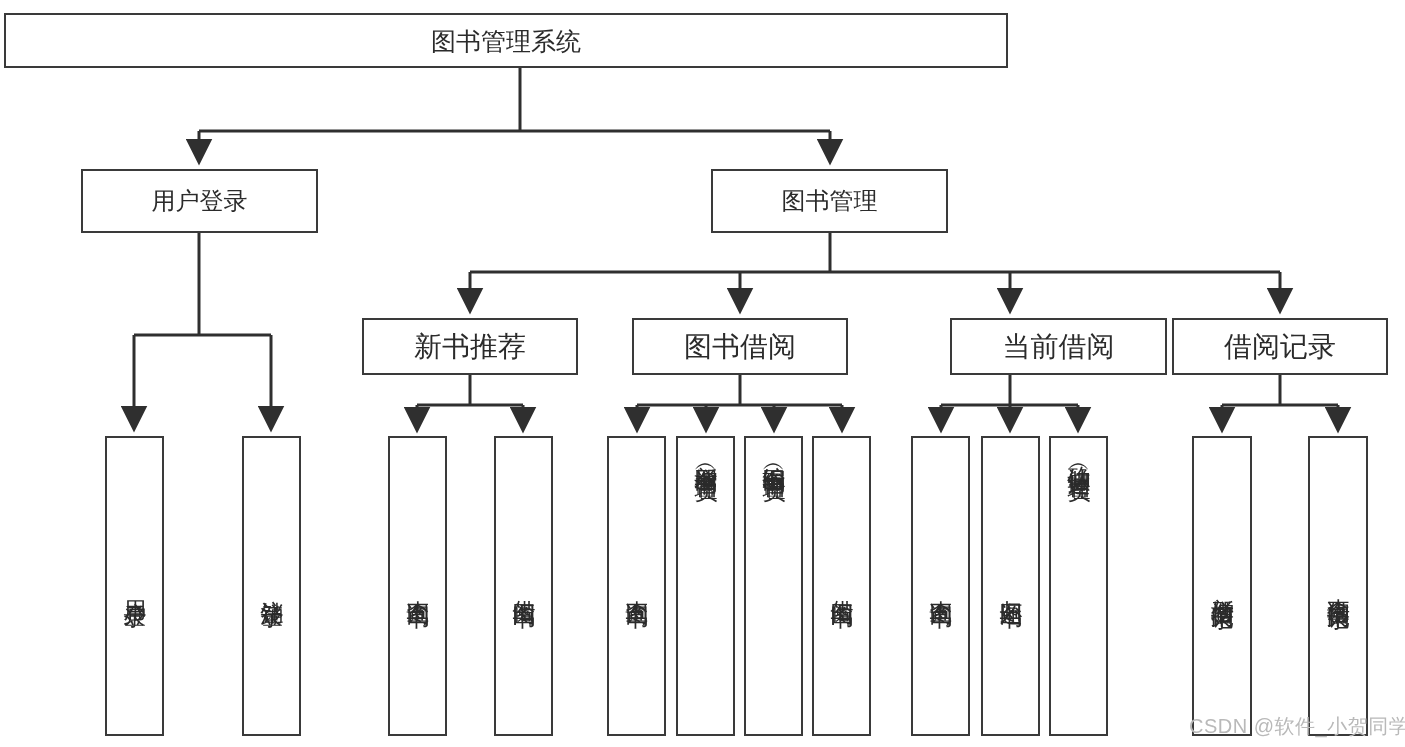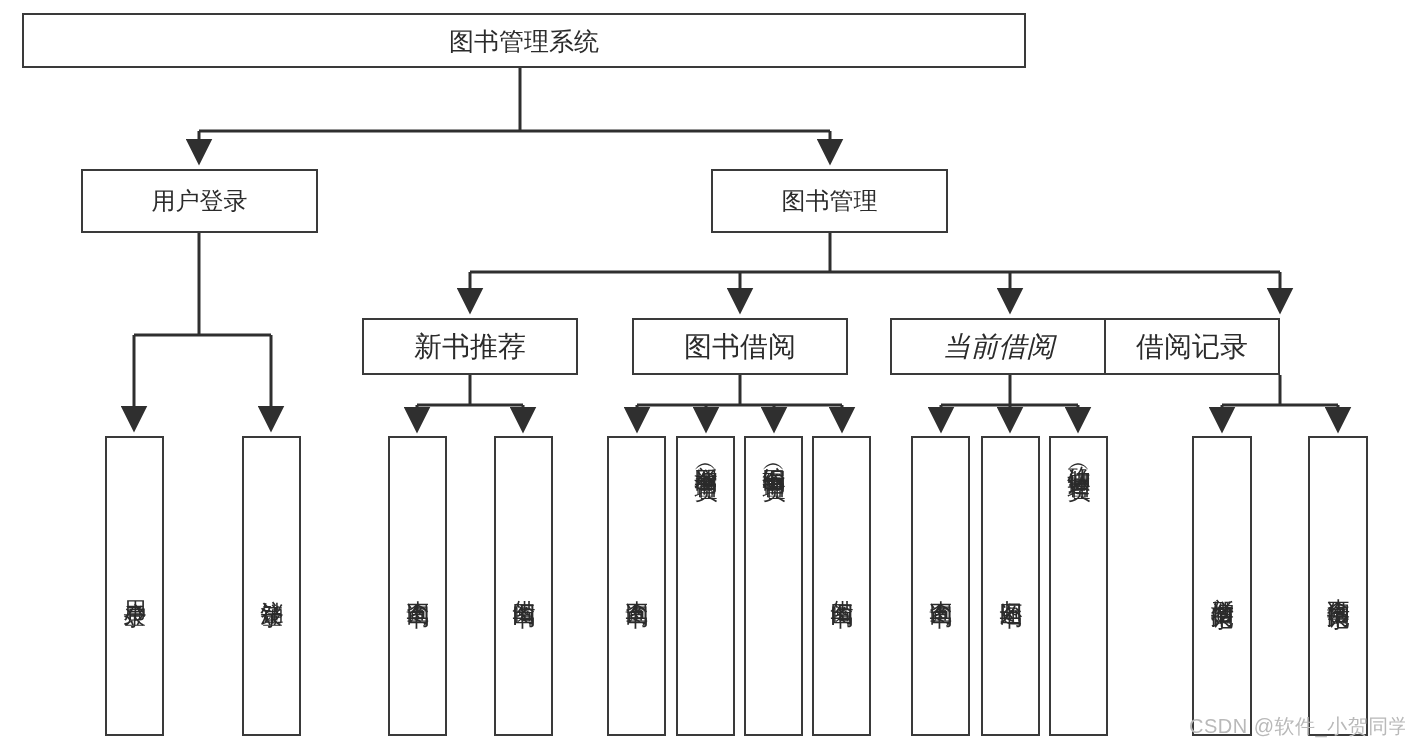--- a/index.html
+++ b/index.html
@@ -126,41 +126,41 @@
       <path d="M 1010 405 L 1010 429" marker-end="url(#arrow)"></path>
       <path d="M 1078 405 L 1078 429" marker-end="url(#arrow)"></path>
 
       <path d="M 1280 375 L 1280 405"></path>
       <path d="M 1222 405 L 1338 405"></path>
       <path d="M 1222 405 L 1222 429" marker-end="url(#arrow)"></path>
       <path d="M 1338 405 L 1338 429" marker-end="url(#arrow)"></path>
     </g>
   </svg>
 
-  <div class="node root" style="left:22px; top:13px; width:1004px; height:55px;">
+  <div class="node root" style="left:4px; top:13px; width:1004px; height:55px;">
     <span class="htext">图书管理系统</span>
   </div>
 
   <div class="node level2" style="left:81px; top:169px; width:237px; height:64px;">
     <span class="htext">用户登录</span>
   </div>
   <div class="node level2" style="left:711px; top:169px; width:237px; height:64px;align-items:center;">
     <span class="htext">图书管理</span>
   </div>
 
   <div class="node level3" style="left:362px; top:318px; width:216px; height:57px;">
     <span class="htext">新书推荐</span>
   </div>
   <div class="node level3" style="left:632px; top:318px; width:216px; height:57px;">
     <span class="htext">图书借阅</span>
   </div>
-  <div class="node level3" style="left:890px; top:318px; width:217px; height:57px;font-style:italic;">
+  <div class="node level3" style="left:950px; top:318px; width:217px; height:57px;">
     <span class="htext">当前借阅</span>
   </div>
-  <div class="node level3" style="left:1104px; top:318px; width:176px; height:57px;">
+  <div class="node level3" style="left:1172px; top:318px; width:216px; height:57px;">
     <span class="htext">借阅记录</span>
   </div>
 
   <div class="node leaf mid" style="left:105px; top:436px; width:59px; height:300px;">
     <span class="vtext">用户登录</span>
   </div>
   <div class="node leaf mid" style="left:242px; top:436px; width:59px; height:300px;">
     <span class="vtext">注销登录</span>
   </div>
 

